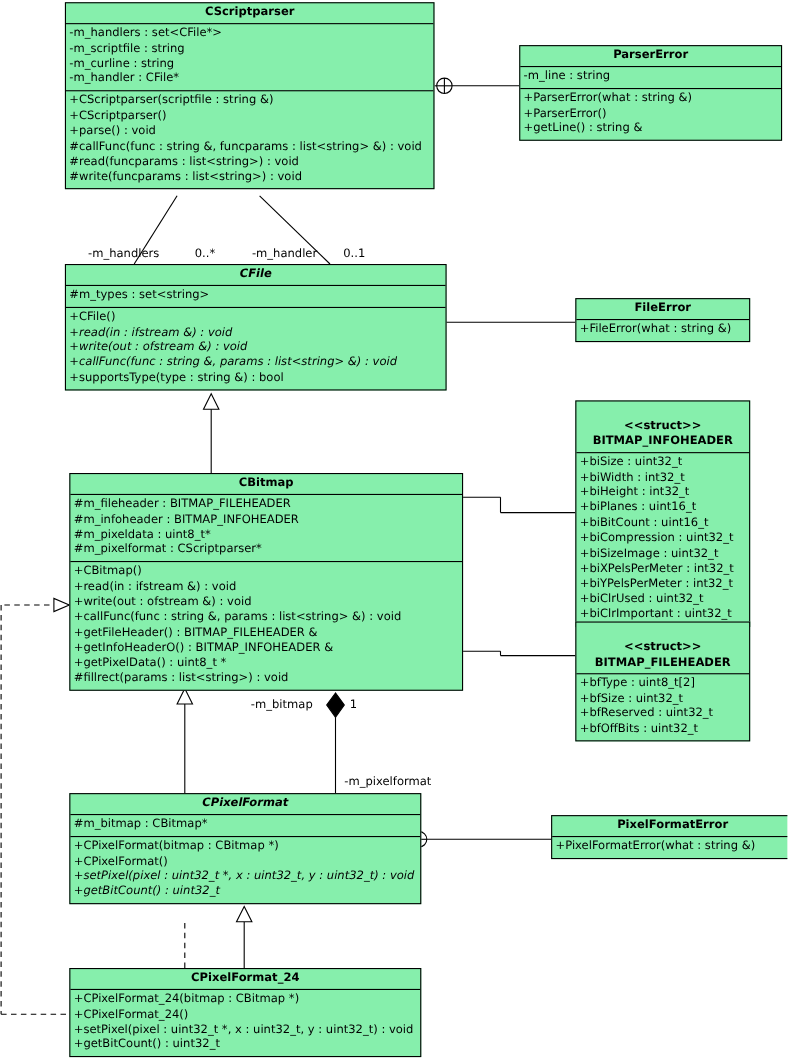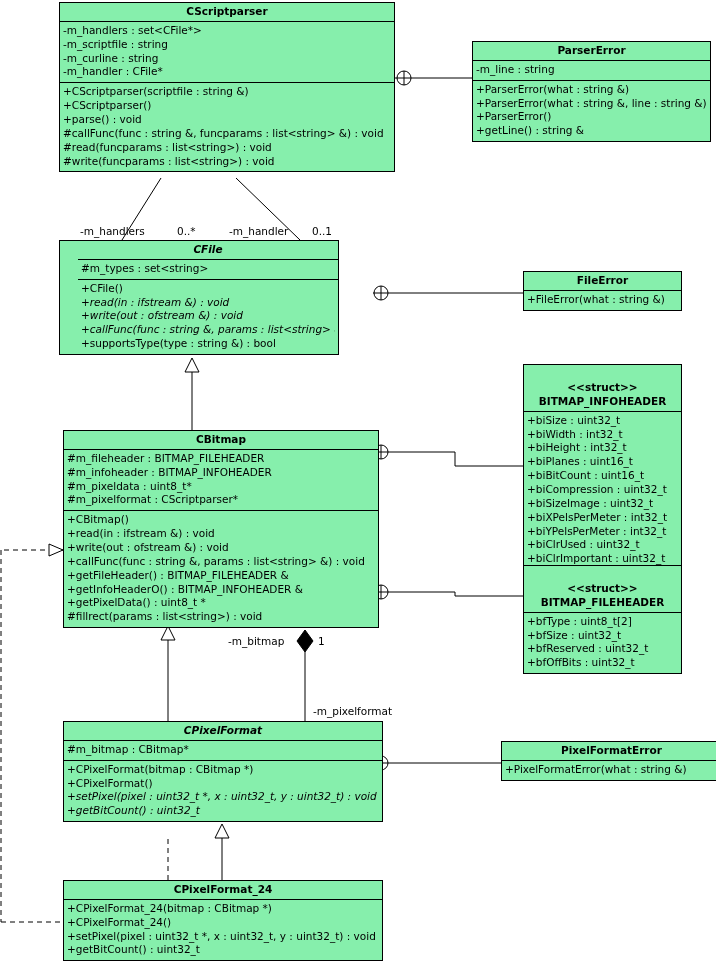--- a/index.html
+++ b/index.html
@@ -157,48 +157,47 @@
     </div>
   </div>
 
   <div class="cls" style="left:472px; top:41px; width:239px;">
     <div class="title">ParserError</div>
     <div class="compartment attrs">
       <div class="row">-m_line : string</div>
     </div>
     <div class="compartment ops">
       <div class="row">+ParserError(what : string &amp;)</div>
-      <div class="row">+ParserError(what : string &amp;, line : string &amp;)</div>
       <div class="row">+ParserError()</div>
       <div class="row">+getLine() : string &amp;</div>
     </div>
   </div>
 
-  <div class="cls" style="left:59px; top:240px; width:280px;padding-left:18px;">
+  <div class="cls" style="left:59px; top:240px; width:347px;">
     <div class="title italic">CFile</div>
     <div class="compartment attrs">
       <div class="row">#m_types : set&lt;string&gt;</div>
     </div>
     <div class="compartment ops">
       <div class="row">+CFile()</div>
       <div class="row italic">+read(in : ifstream &amp;) : void</div>
       <div class="row italic">+write(out : ofstream &amp;) : void</div>
       <div class="row italic">+callFunc(func : string &amp;, params : list&lt;string&gt; &amp;) : void</div>
       <div class="row">+supportsType(type : string &amp;) : bool</div>
     </div>
   </div>
 
   <div class="cls" style="left:523px; top:271px; width:159px;">
     <div class="title">FileError</div>
     <div class="compartment ops">
       <div class="row">+FileError(what : string &amp;)</div>
     </div>
   </div>
 
-  <div class="cls" style="left:63px; top:430px; width:316px;">
+  <div class="cls" style="left:63px; top:430px; width:358px;">
     <div class="title">CBitmap</div>
     <div class="compartment attrs">
       <div class="row">#m_fileheader : BITMAP_FILEHEADER</div>
       <div class="row">#m_infoheader : BITMAP_INFOHEADER</div>
       <div class="row">#m_pixeldata : uint8_t*</div>
       <div class="row">#m_pixelformat : CScriptparser*</div>
     </div>
     <div class="compartment ops">
       <div class="row">+CBitmap()</div>
       <div class="row">+read(in : ifstream &amp;) : void</div>

